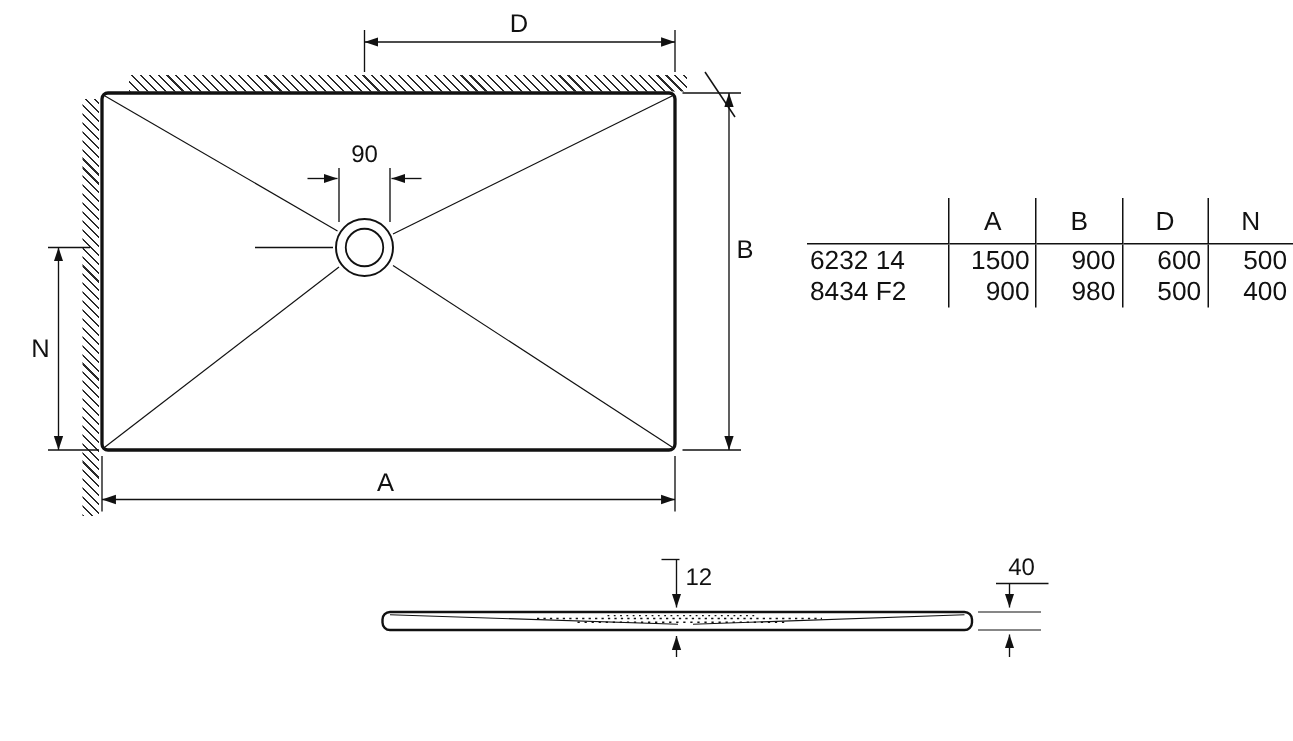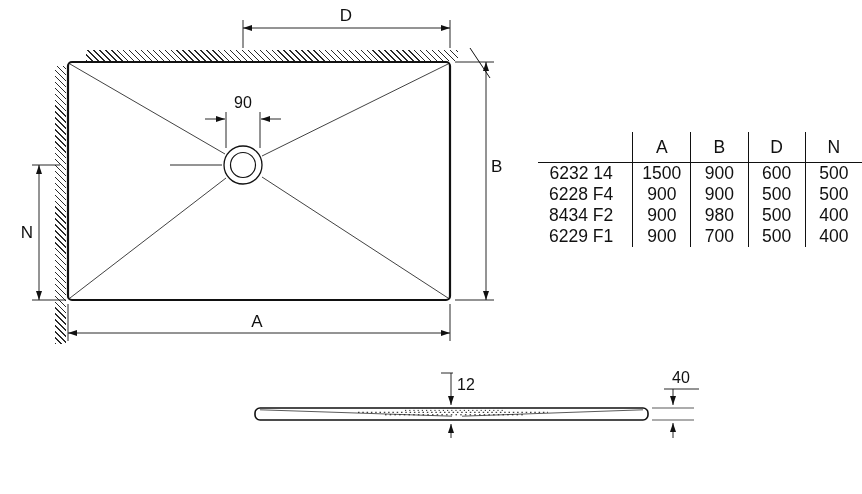--- a/index.html
+++ b/index.html
@@ -47,27 +47,27 @@
   .spec-table th {
     font-weight: normal;
     border-bottom: 1.4px solid #111;
     height: 30px;
     text-align: center;
     padding: 0 4px;
   }
   .spec-table td {
     height: 21px;
     padding: 0 4px;
-    text-align: center;
+    text-align: right;
     white-space: nowrap;
   }
   .spec-table th.model-col,
   .spec-table td.model-col {
     width: 84px;
-    text-align: center;
+    text-align: left;
     padding-left: 2px;
     padding-right: 10px;
   }
   .spec-table th.val-col,
   .spec-table td.val-col {
     border-left: 1.4px solid #111;
     width: 50px;
   }
 </style>
 </head>
@@ -186,36 +186,22 @@
     </thead>
     <tbody>
       <tr>
         <td class="model-col">6232 14</td>
         <td class="val-col">1500</td>
         <td class="val-col">900</td>
         <td class="val-col">600</td>
         <td class="val-col">500</td>
       </tr>
       <tr>
-        <td class="model-col">6228 F4</td>
-        <td class="val-col">900</td>
-        <td class="val-col">900</td>
-        <td class="val-col">500</td>
-        <td class="val-col">500</td>
-      </tr>
-      <tr>
         <td class="model-col">8434 F2</td>
         <td class="val-col">900</td>
         <td class="val-col">980</td>
         <td class="val-col">500</td>
         <td class="val-col">400</td>
       </tr>
-      <tr>
-        <td class="model-col">6229 F1</td>
-        <td class="val-col">900</td>
-        <td class="val-col">700</td>
-        <td class="val-col">500</td>
-        <td class="val-col">400</td>
-      </tr>
     </tbody>
   </table>
 
 </div>
 
 </body></html>

